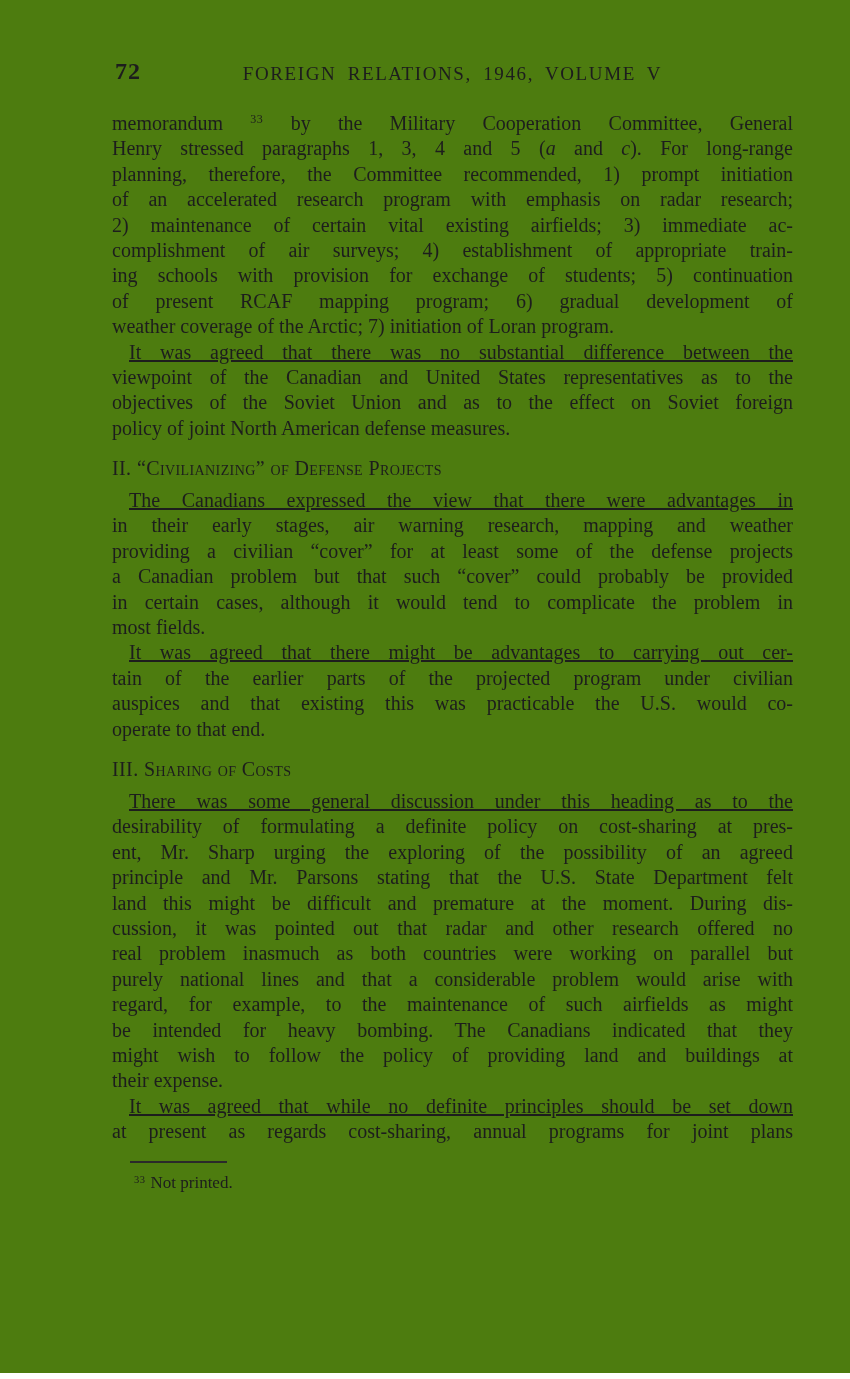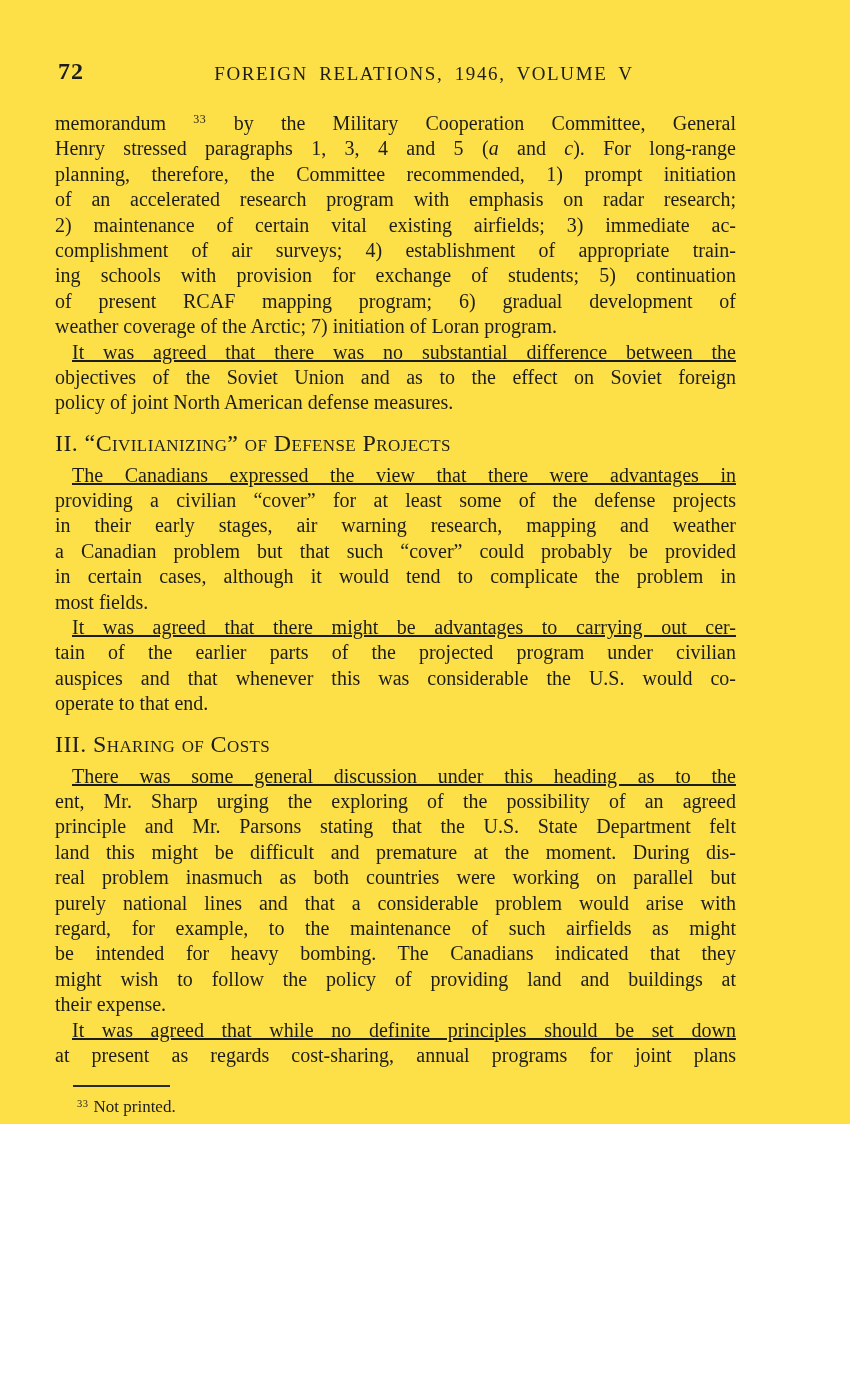--- a/index.html
+++ b/index.html
@@ -1,25 +1,25 @@
 <!DOCTYPE html>
 <html><head>
 <meta charset="utf-8">
 <style>
   html, body { margin: 0; padding: 0; background: #ffffff; }
   .page {
     position: relative;
     width: 850px;
-    height: 1124px;
-    background: #fde047;
+    height: 1373px;
+    background: #4d7c0f;
     font-family: "Liberation Serif", "DejaVu Serif", serif;
     color: #1d1d1d;
     overflow: hidden;
     box-sizing: border-box;
-    padding: 60px 57px 0 55px;
+    padding: 60px 57px 0 112px;
   }
   .pagehead {
     position: relative;
     height: 30px;
     margin-bottom: 21px;
   }
   .pageno {
     position: absolute;
     left: 3px;
     top: -2px;
@@ -42,21 +42,21 @@
     height: 25.4px;
     text-align: justify;
     text-align-last: justify;
     white-space: normal;
     overflow: visible;
   }
   .ln.last { text-align-last: left; }
   .indent .ln.first { text-indent: 17px; text-decoration: underline; }
   .heading {
     font-variant: small-caps;
-    font-size: 24px;
+    font-size: 20px;
     line-height: 25px;
     letter-spacing: 0.4px;
     margin: 15px 0 7px 0;
   }
   .i { font-style: italic; }
   .sup {
     font-size: 12px;
     position: relative;
     top: -7px;
     letter-spacing: 0.5px;
@@ -90,44 +90,47 @@
         <div class="ln">planning, therefore, the Committee recommended, 1) prompt initiation</div>
         <div class="ln">of an accelerated research program with emphasis on radar research;</div>
         <div class="ln">2) maintenance of certain vital existing airfields; 3) immediate ac-</div>
         <div class="ln">complishment of air surveys; 4) establishment of appropriate train-</div>
         <div class="ln">ing schools with provision for exchange of students; 5) continuation</div>
         <div class="ln">of present RCAF mapping program; 6) gradual development of</div>
         <div class="ln last">weather coverage of the Arctic; 7) initiation of Loran program.</div>
       </div>
       <div class="para indent">
         <div class="ln first">It was agreed that there was no substantial difference between the</div>
+        <div class="ln">viewpoint of the Canadian and United States representatives as to the</div>
         <div class="ln">objectives of the Soviet Union and as to the effect on Soviet foreign</div>
         <div class="ln last">policy of joint North American defense measures.</div>
       </div>
       <div class="heading">II. “Civilianizing” of Defense Projects</div>
       <div class="para indent">
         <div class="ln first">The Canadians expressed the view that there were advantages in</div>
+        <div class="ln">in their early stages, air warning research, mapping and weather</div>
         <div class="ln">providing a civilian “cover” for at least some of the defense projects</div>
-        <div class="ln">in their early stages, air warning research, mapping and weather</div>
         <div class="ln">a Canadian problem but that such “cover” could probably be provided</div>
         <div class="ln">in certain cases, although it would tend to complicate the problem in</div>
         <div class="ln last">most fields.</div>
       </div>
       <div class="para indent">
         <div class="ln first">It was agreed that there might be advantages to carrying out cer-</div>
         <div class="ln">tain of the earlier parts of the projected program under civilian</div>
-        <div class="ln">auspices and that whenever this was considerable the U.S. would co-</div>
+        <div class="ln">auspices and that existing this was practicable the U.S. would co-</div>
         <div class="ln last">operate to that end.</div>
       </div>
       <div class="heading">III. Sharing of Costs</div>
       <div class="para indent">
         <div class="ln first">There was some general discussion under this heading as to the</div>
+        <div class="ln">desirability of formulating a definite policy on cost-sharing at pres-</div>
         <div class="ln">ent, Mr. Sharp urging the exploring of the possibility of an agreed</div>
         <div class="ln">principle and Mr. Parsons stating that the U.S. State Department felt</div>
         <div class="ln">land this might be difficult and premature at the moment. During dis-</div>
+        <div class="ln">cussion, it was pointed out that radar and other research offered no</div>
         <div class="ln">real problem inasmuch as both countries were working on parallel but</div>
         <div class="ln">purely national lines and that a considerable problem would arise with</div>
         <div class="ln">regard, for example, to the maintenance of such airfields as might</div>
         <div class="ln">be intended for heavy bombing. The Canadians indicated that they</div>
         <div class="ln">might wish to follow the policy of providing land and buildings at</div>
         <div class="ln last">their expense.</div>
       </div>
       <div class="para indent">
         <div class="ln first">It was agreed that while no definite principles should be set down</div>
         <div class="ln">at present as regards cost-sharing, annual programs for joint plans</div>

